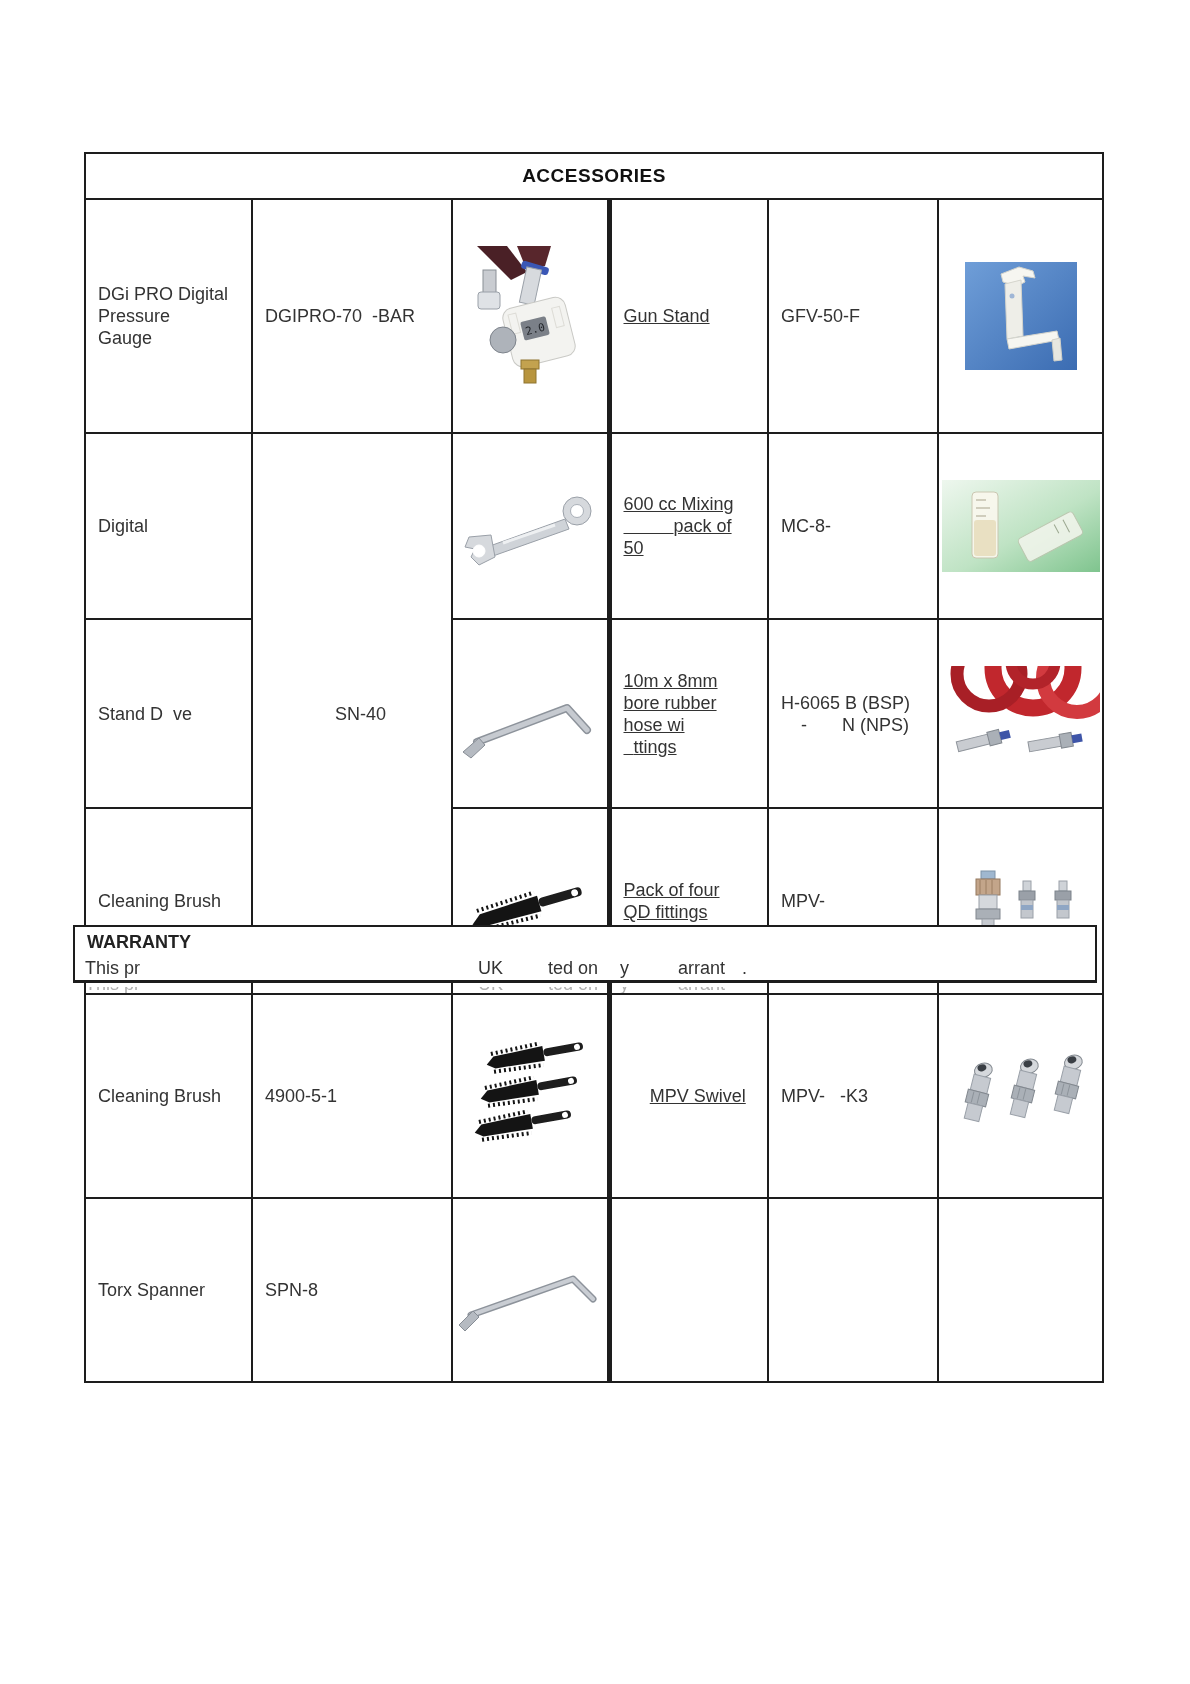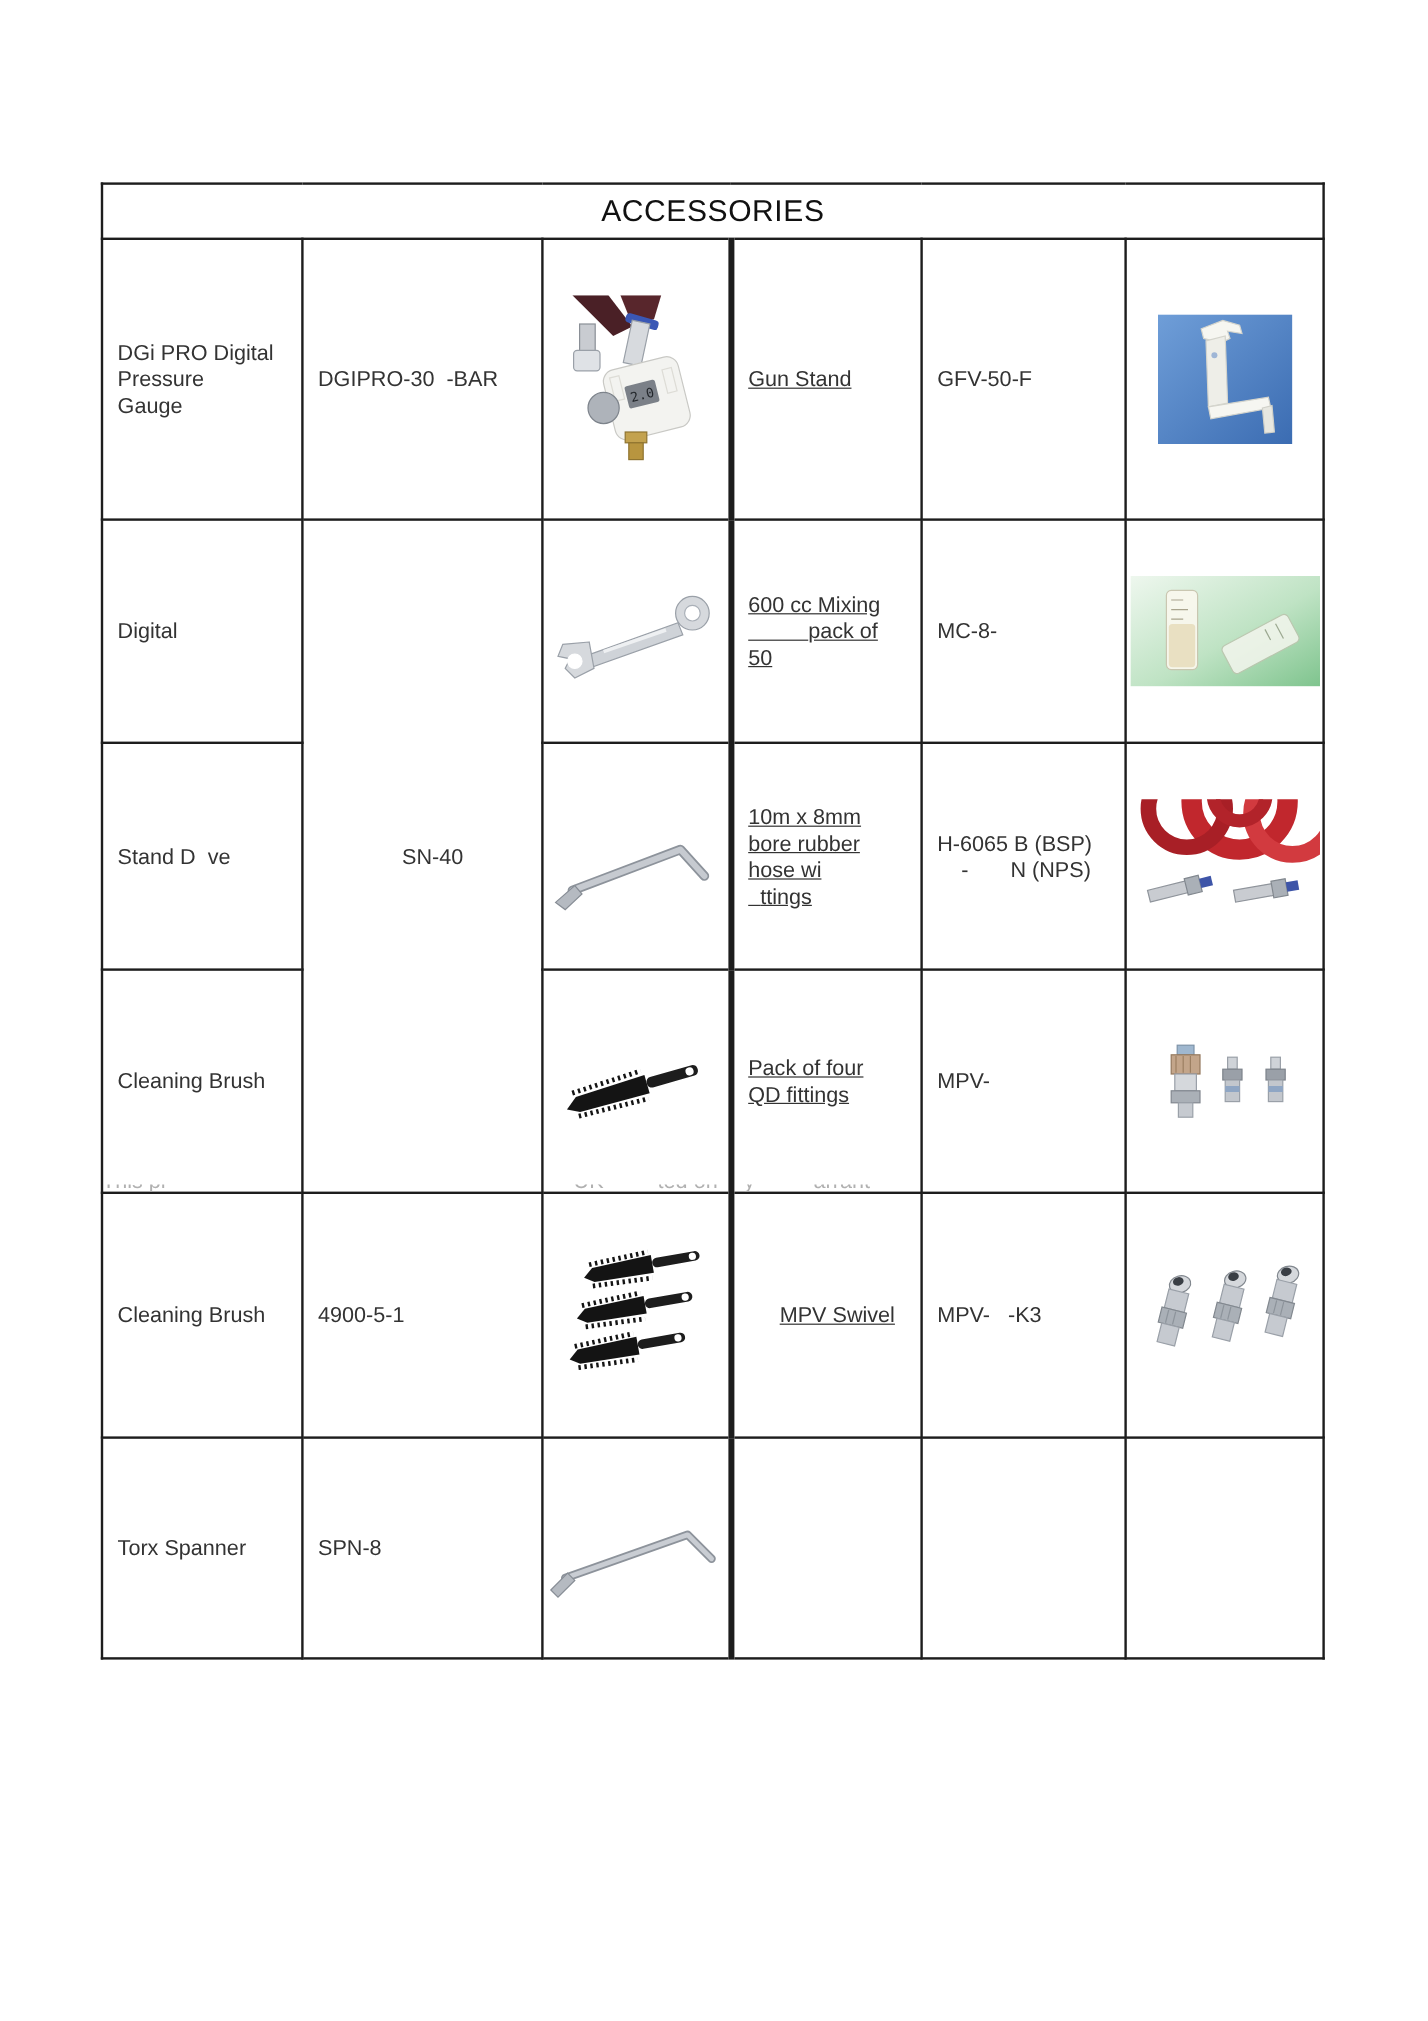--- a/index.html
+++ b/index.html
@@ -3,21 +3,21 @@
 <meta charset="utf-8">
 <style>
   html,body{margin:0;padding:0;background:#e8e8e8;}
   #page{position:relative;width:1190px;height:1684px;background:#ffffff;margin:0 auto;
         font-family:"Liberation Sans","DejaVu Sans",sans-serif;color:#333;overflow:hidden;}
   
   #acc-table{position:absolute;left:84px;top:152px;width:1018px;border-collapse:collapse;
              table-layout:fixed;font-size:18px;line-height:22px;color:#333;}
   #acc-table td{border:2px solid #1d1d1d;vertical-align:middle;padding:4px 6px 4px 12px;
                 white-space:pre-wrap;overflow:hidden;}
-  #acc-table td.hdr{text-align:center;font-weight:normal;font-size:25px;letter-spacing:.5px;
+  #acc-table td.hdr{text-align:center;font-weight:bold;font-size:19px;letter-spacing:.5px;
                     height:36px;padding:4px;color:#111;}
   #acc-table td.img{padding:2px;text-align:center;}
   #acc-table td.thick{border-left-width:5px;text-decoration:underline;}
   #acc-table td.center{text-align:center;padding-left:23px;}
   #acc-table svg{display:block;margin:0 auto;}
   
   #warranty{position:absolute;left:73px;top:925px;width:1024px;height:58px;
             border:2px solid #1d1d1d;border-bottom-width:3px;background:#fff;box-sizing:border-box;}
   #warranty .w-title{position:absolute;left:12px;top:5px;font-weight:bold;font-size:18px;color:#222;}
   #warranty .frag{position:absolute;top:31px;font-size:18px;color:#333;white-space:pre;}
@@ -40,21 +40,21 @@
     </colgroup>
     <tbody>
       <tr style="height:40px">
         <td class="hdr" colspan="6">ACCESSORIES</td>
       </tr>
 
       <tr style="height:146px">
         <td>DGi PRO Digital
 Pressure
 Gauge</td>
-        <td>DGIPRO-30  -BAR</td>
+        <td>DGIPRO-70  -BAR</td>
         <td class="img">
           <svg width="150" height="140" viewBox="0 0 150 140">
             <path d="M22 0 L52 0 L72 26 L56 34 Z" fill="#4a2026"></path>
             <path d="M62 0 L96 0 L90 20 L72 25 Z" fill="#58262c"></path>
             <rect x="66" y="18" width="28" height="8" rx="3" fill="#3a57b5" transform="rotate(16 80 22)"></rect>
             <rect x="28" y="24" width="13" height="24" fill="#c9ccd1" stroke="#8a8f96"></rect>
             <rect x="23" y="46" width="22" height="17" rx="3" fill="#dfe2e6" stroke="#9aa0a8"></rect>
             <rect x="68" y="22" width="15" height="36" fill="#d7dade" stroke="#9aa0a8" transform="rotate(12 75 40)"></rect>
             <g transform="rotate(-14 84 86)">
               <rect x="52" y="56" width="64" height="60" rx="10" fill="#f3f3f0" stroke="#c9c9c5"></rect>
@@ -268,20 +268,29 @@
             <polygon points="4,80 18,66 24,72 10,86" fill="#b5bac1" stroke="#878d95"></polygon>
           </svg>
         </td>
         <td class="thick"></td>
         <td></td>
         <td></td>
       </tr>
     </tbody>
   </table>
 
+  <div id="warranty">
+    <div class="w-title">WARRANTY</div>
+    <span class="frag" style="left:10px">This pr</span>
+    <span class="frag" style="left:403px">UK</span>
+    <span class="frag" style="left:473px">ted on</span>
+    <span class="frag" style="left:545px">y</span>
+    <span class="frag" style="left:603px">arrant</span>
+    <span class="frag" style="left:667px">.</span>
+  </div>
   <div id="warranty-ghost">
     <span class="frag" style="left:12px">This pr</span>
     <span class="frag" style="left:405px">UK</span>
     <span class="frag" style="left:475px">ted on</span>
     <span class="frag" style="left:547px">y</span>
     <span class="frag" style="left:605px">arrant</span>
   </div>
 
 </div>
 

